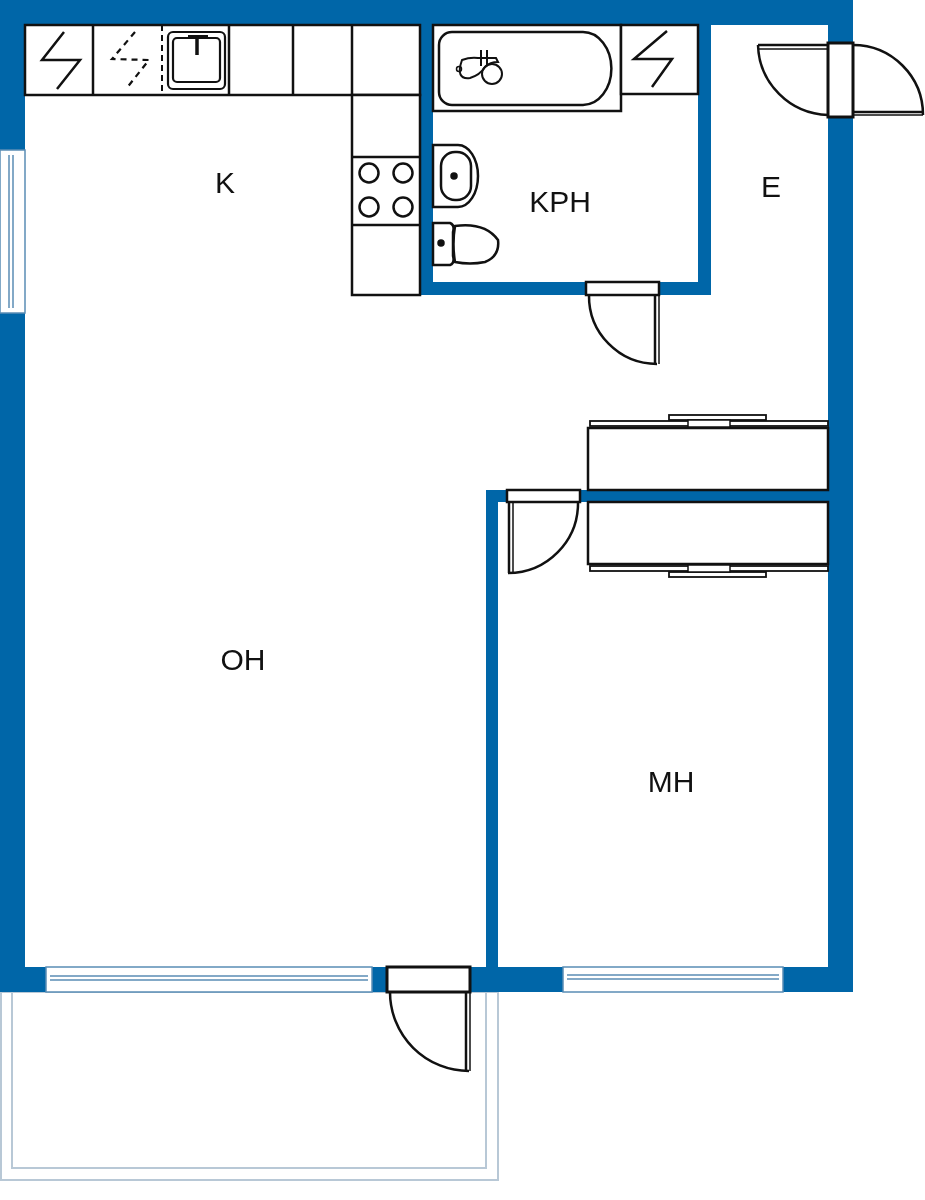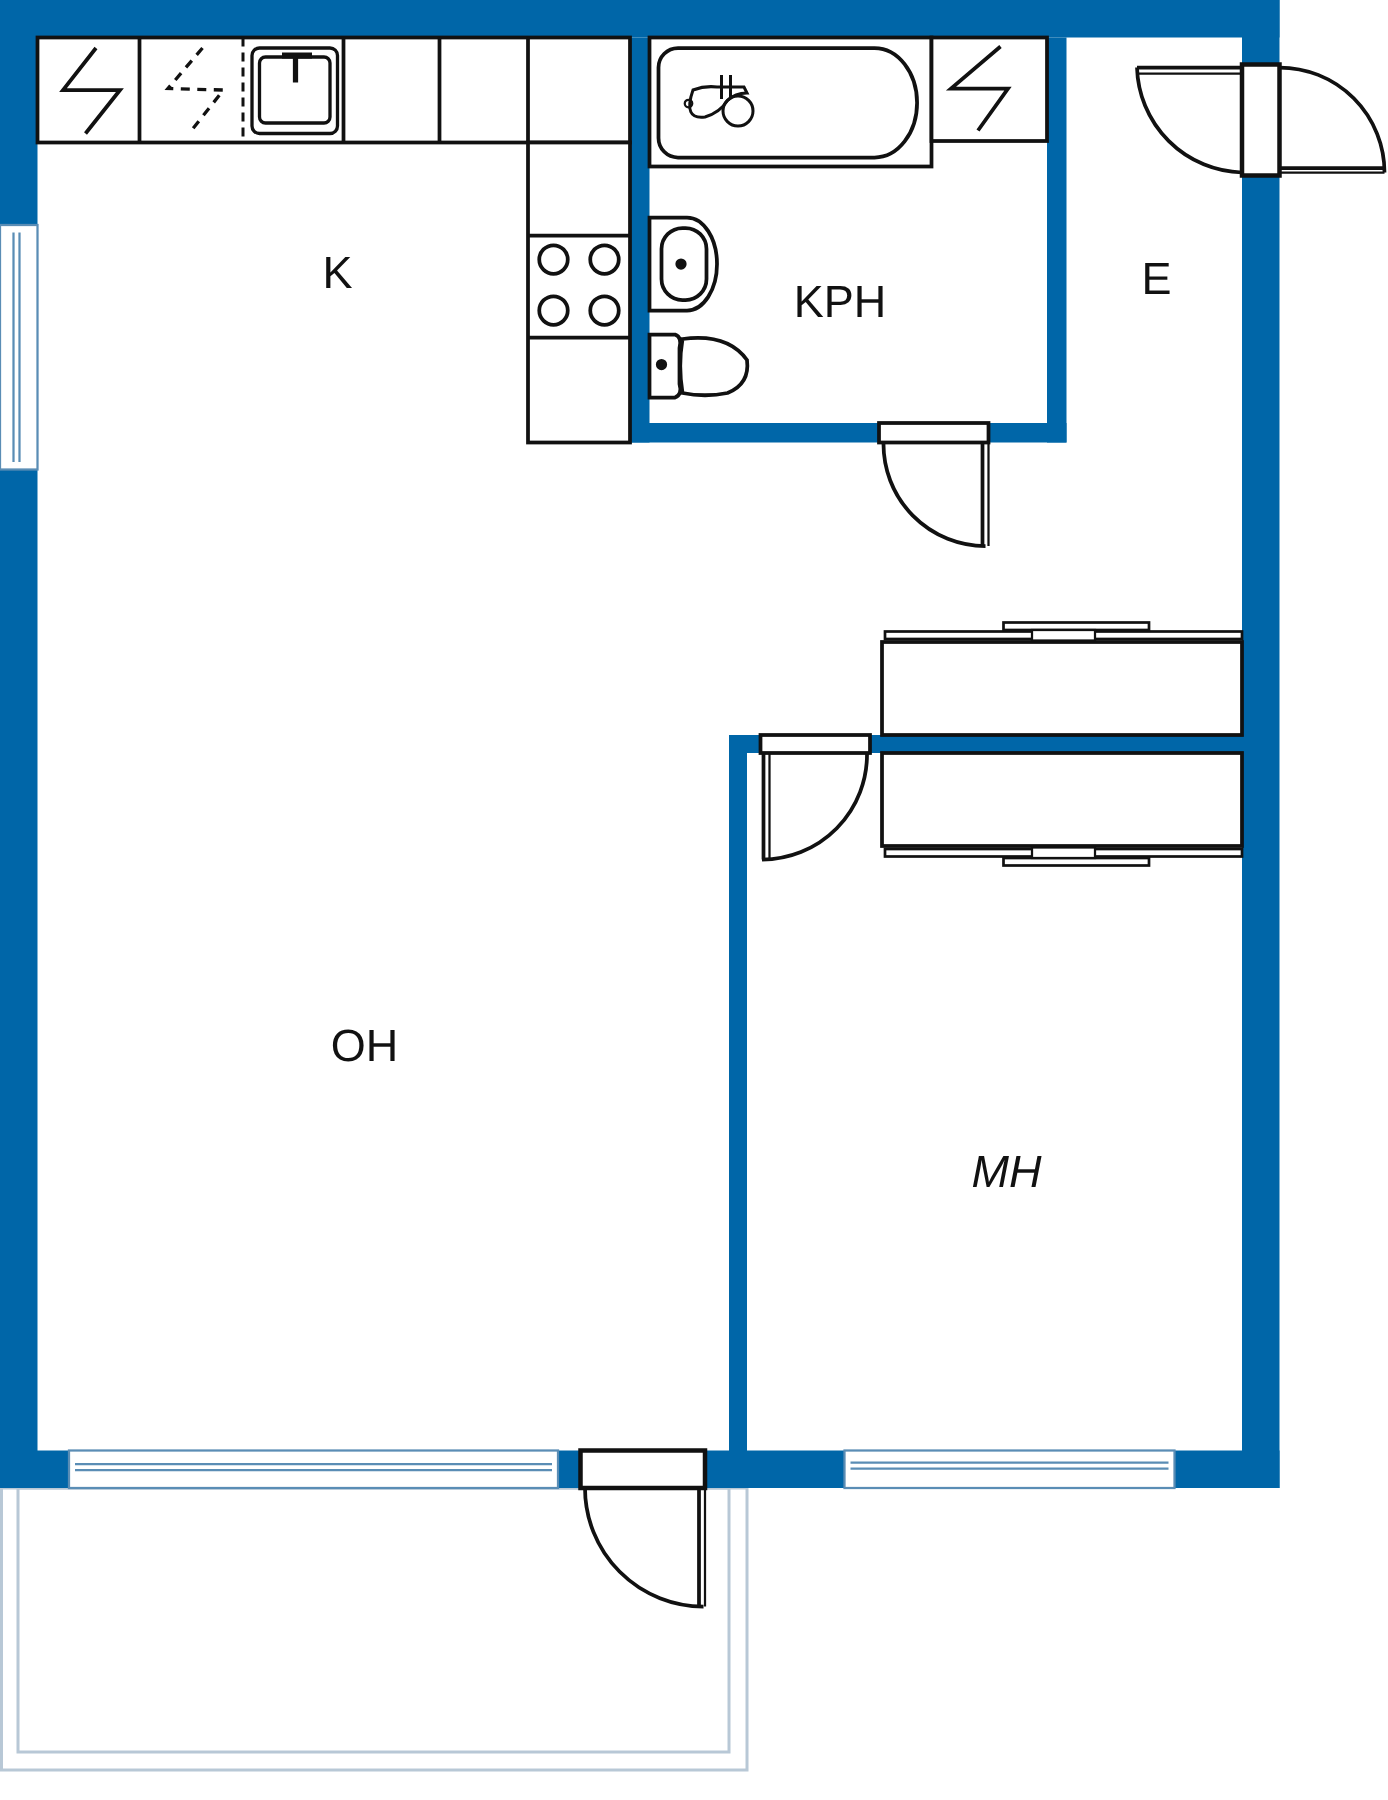--- a/index.html
+++ b/index.html
@@ -143,14 +143,14 @@
     <rect x="588" y="502" width="240" height="62"></rect>
     <rect x="590" y="566" width="238" height="5" stroke-width="1.8"></rect>
     <rect x="669" y="572" width="97" height="5" stroke-width="1.8"></rect>
     <rect x="688" y="565" width="42" height="7" stroke-width="1.5"></rect>
   </g>
 </svg>
 
 <div class="label" style="left:225px; top:183px;">K</div>
 <div class="label" style="left:560px; top:155px;margin-top:47px;">KPH</div>
 <div class="label" style="left:771px; top:187px;">E</div>
-<div class="label" style="left:243px; top:660px;margin-top:38px;">OH</div>
-<div class="label" style="left:671px; top:782px;font-style:italic;">MH</div>
+<div class="label" style="left:243px; top:660px;">OH</div>
+<div class="label" style="left:671px; top:782px;">MH</div>
 
 </body></html>

